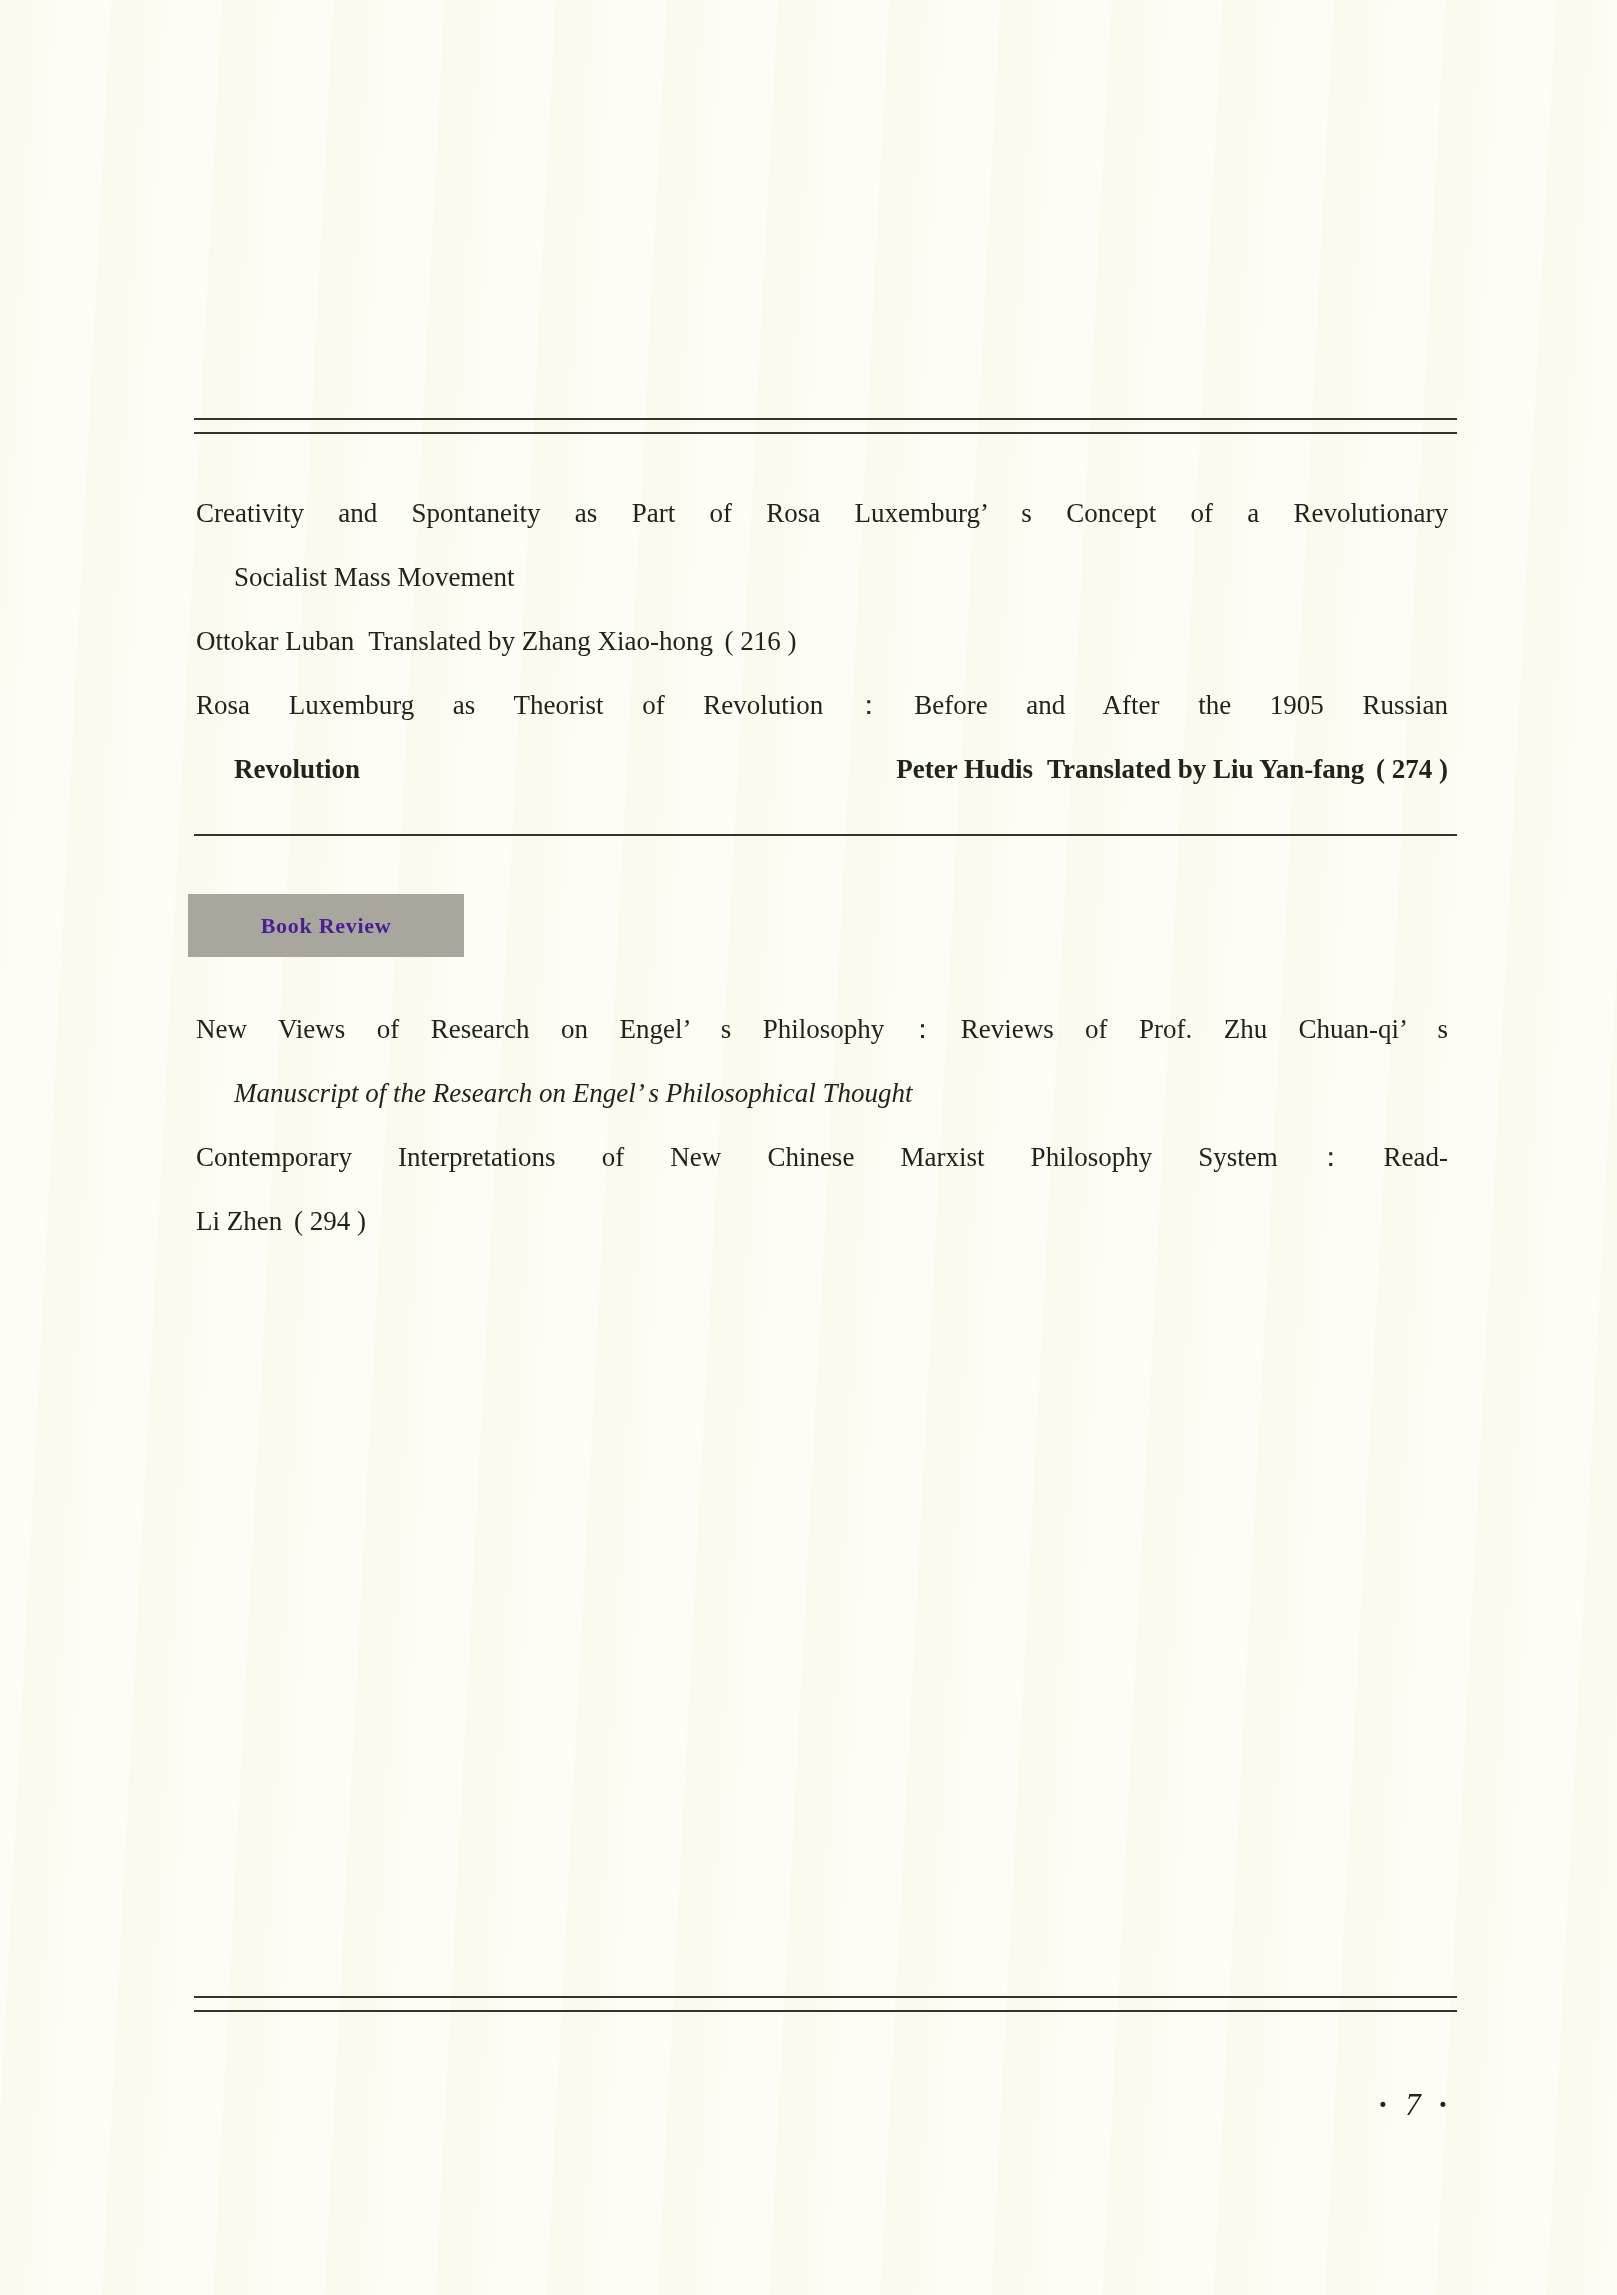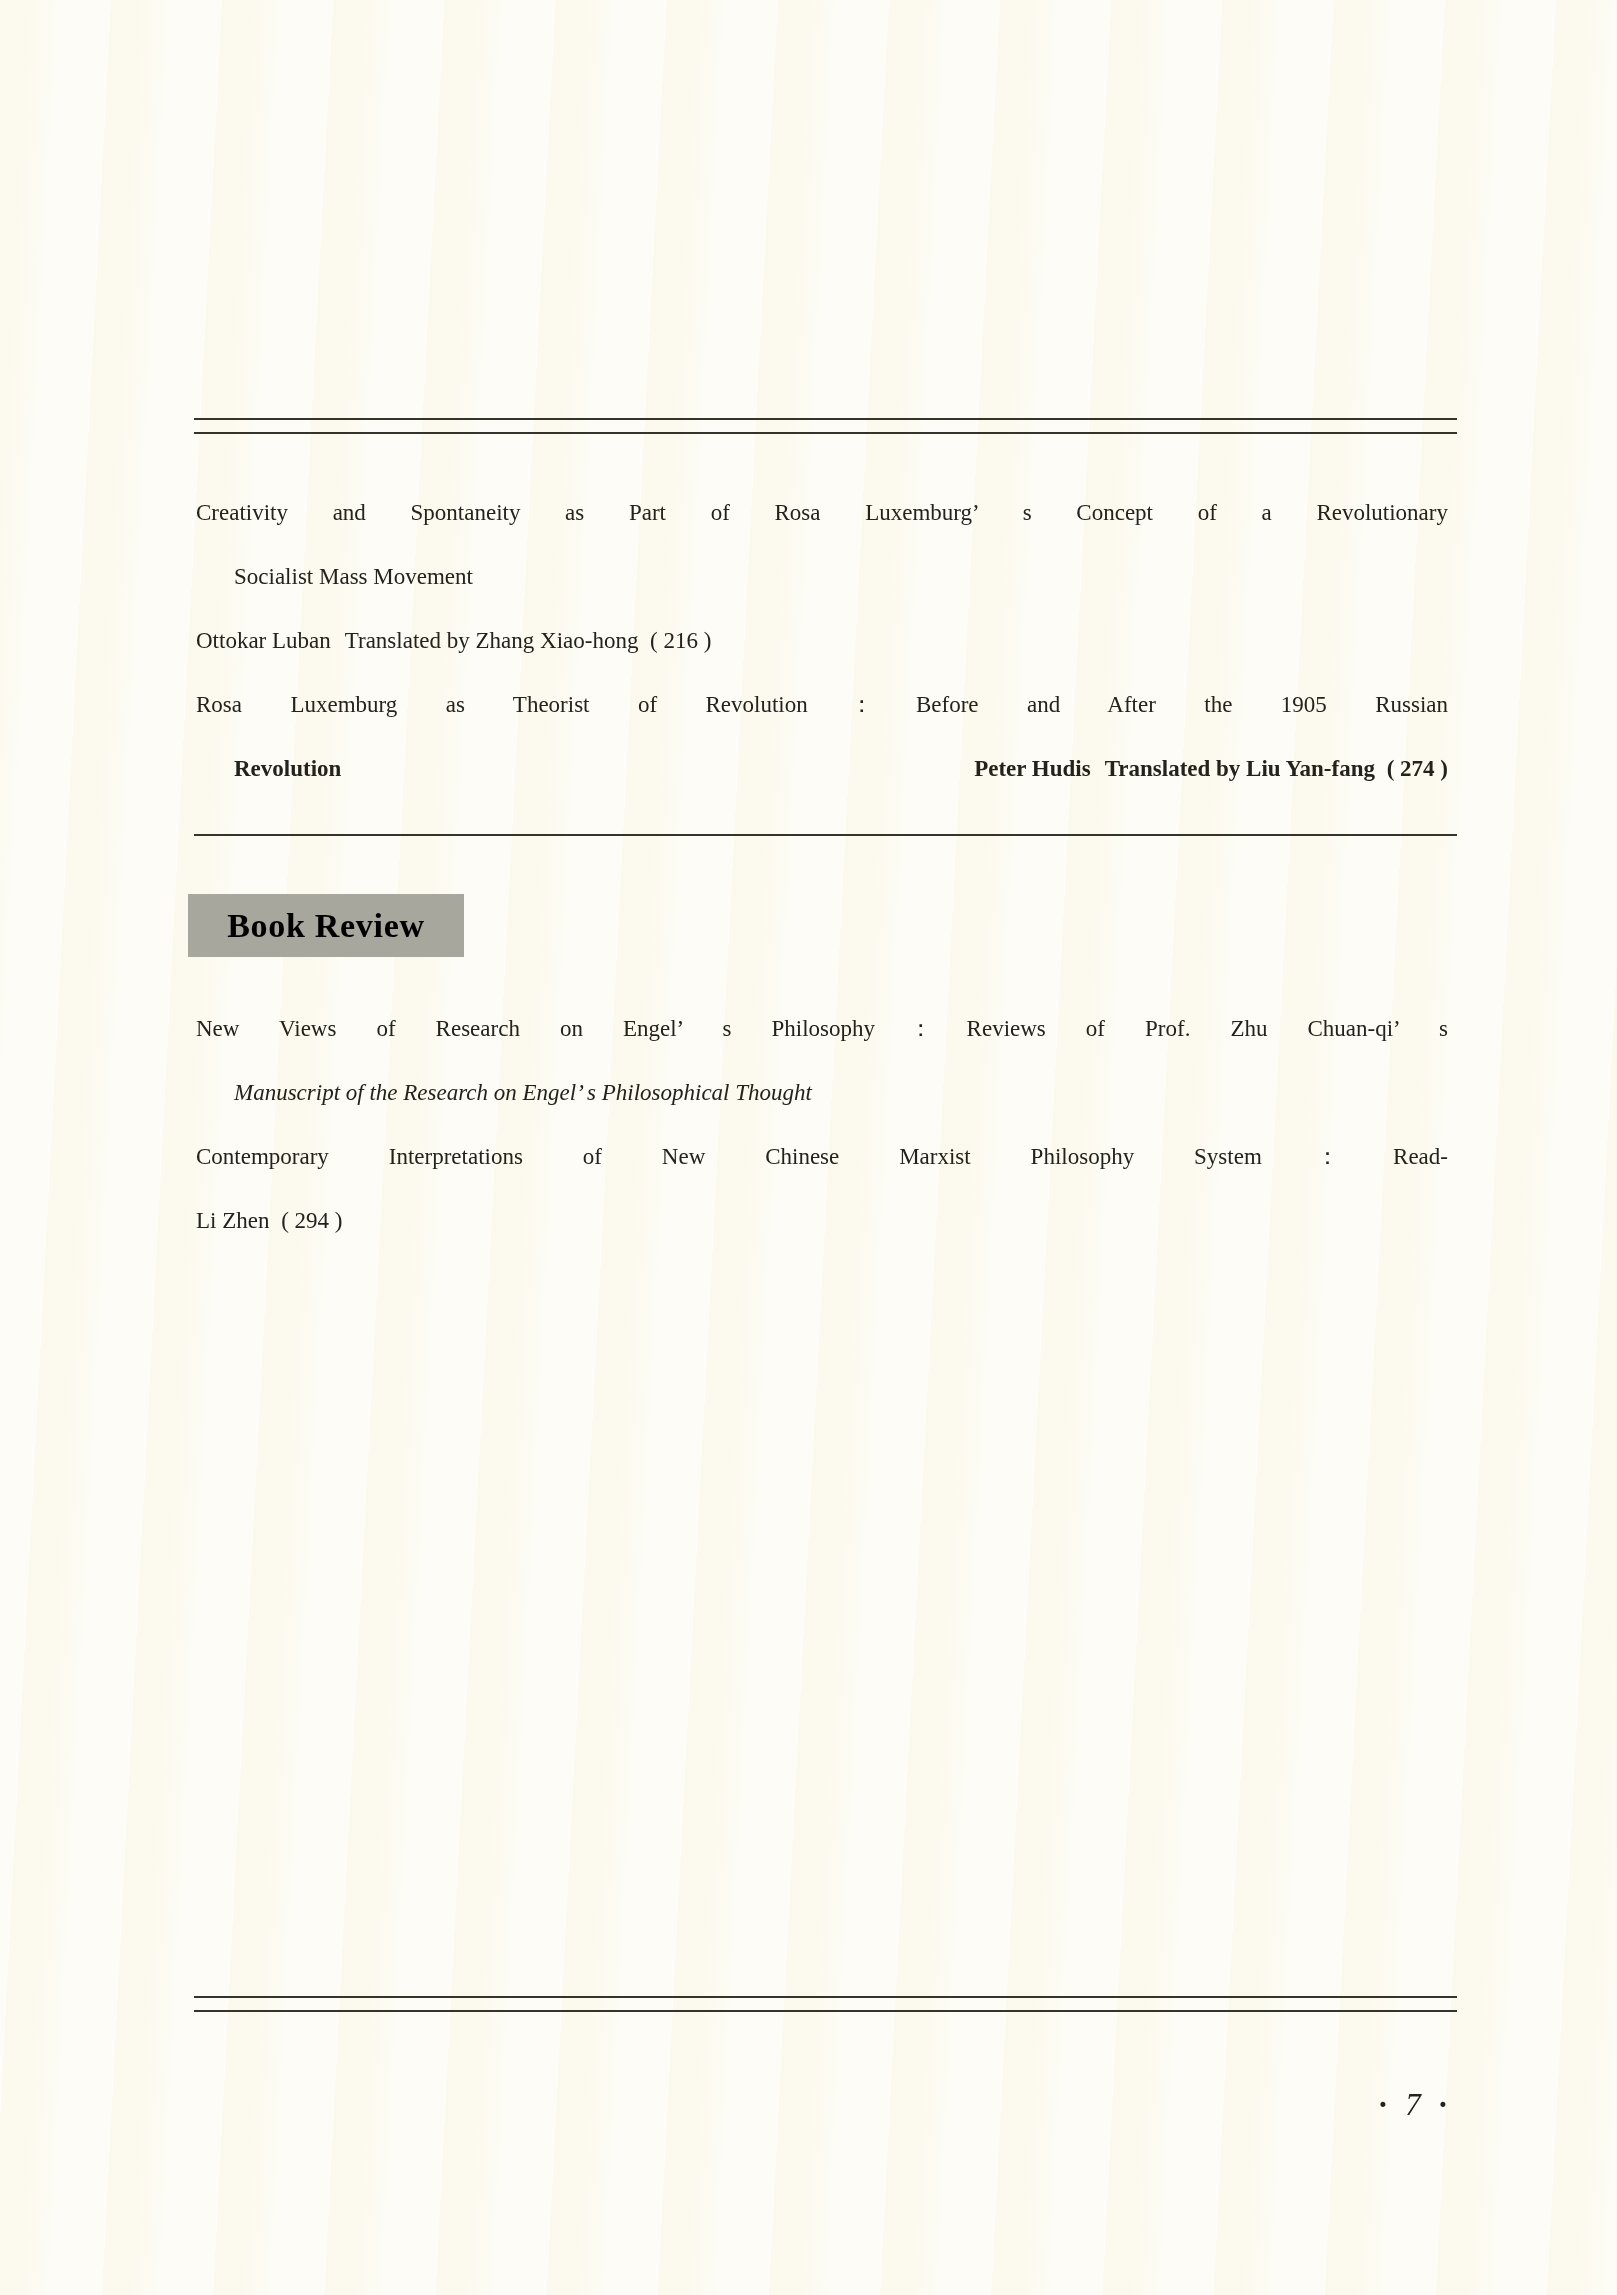--- a/index.html
+++ b/index.html
@@ -32,21 +32,21 @@
     height: 0;
     border-top: 2.6px solid #35342b;
   }
   #top-rule    { top: 418px;  }
   #mid-rule    { top: 834px; }
   #bottom-rule { top: 1996px; }
 
   .toc-block {
     position: absolute;
     left: 196px; width: 1252px;
-    font-size: 23px;
+    font-size: 27px;
     line-height: 64px;
     white-space: nowrap;
   }
   #toc-block-1 { top: 481px;  }
   #toc-block-2 { top: 997px; }
   .toc-line { height: 64px; }
   .toc-line.fill {
     white-space: normal;
     text-align: justify;
     text-align-last: justify;
@@ -71,23 +71,23 @@
   #book-review-box {
     position: absolute;
     left: 188px; top: 894px;
     width: 276px; height: 63px;
     background: #a8a79d;
     display: flex;
     align-items: center;
     justify-content: center;
   }
   #book-review-box .label {
-    font-size: 34px;
+    font-size: 22px;
     font-weight: 700;
-    color: #000000;
+    color: #4c1d95;
     letter-spacing: 0.7px;
   }
 
   #page-number-line {
     position: absolute;
     left: 196px; top: 2084px;
     width: 1252px;
     font-size: 31px;
     line-height: 42px;
     text-align: right;

